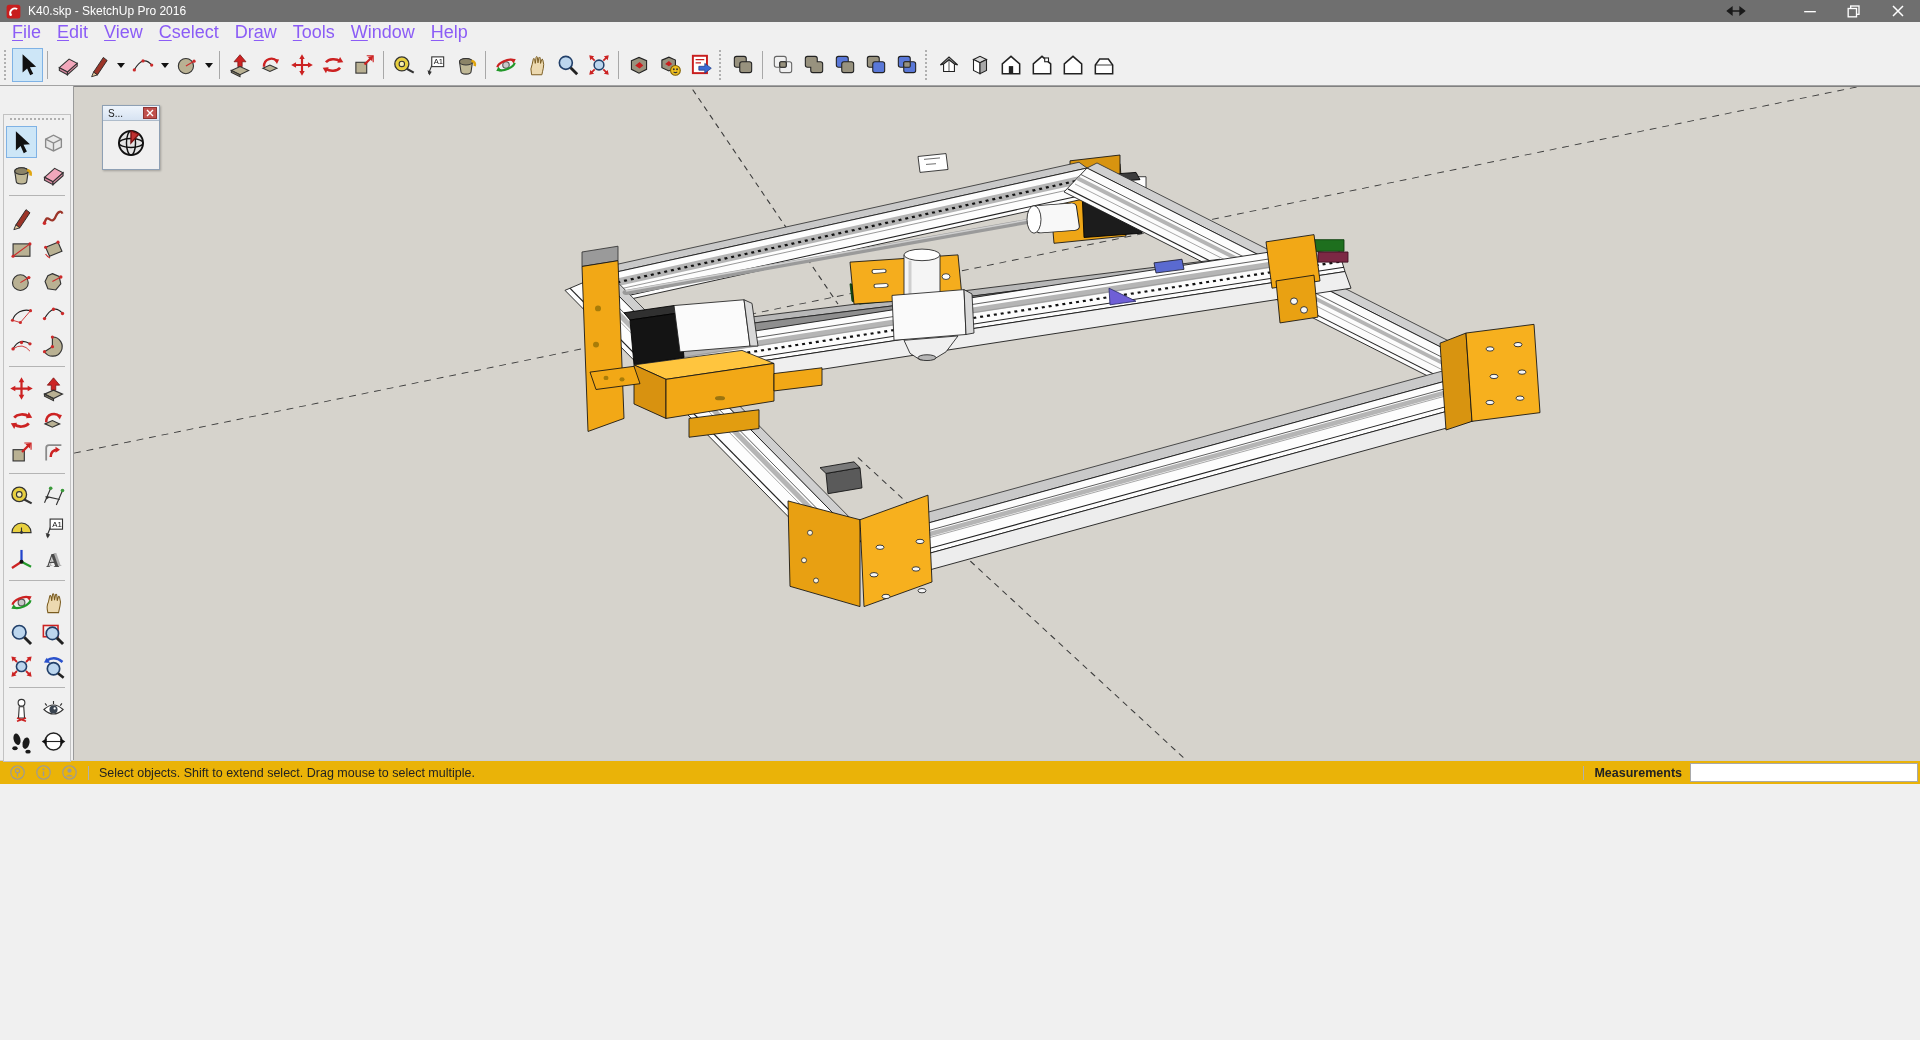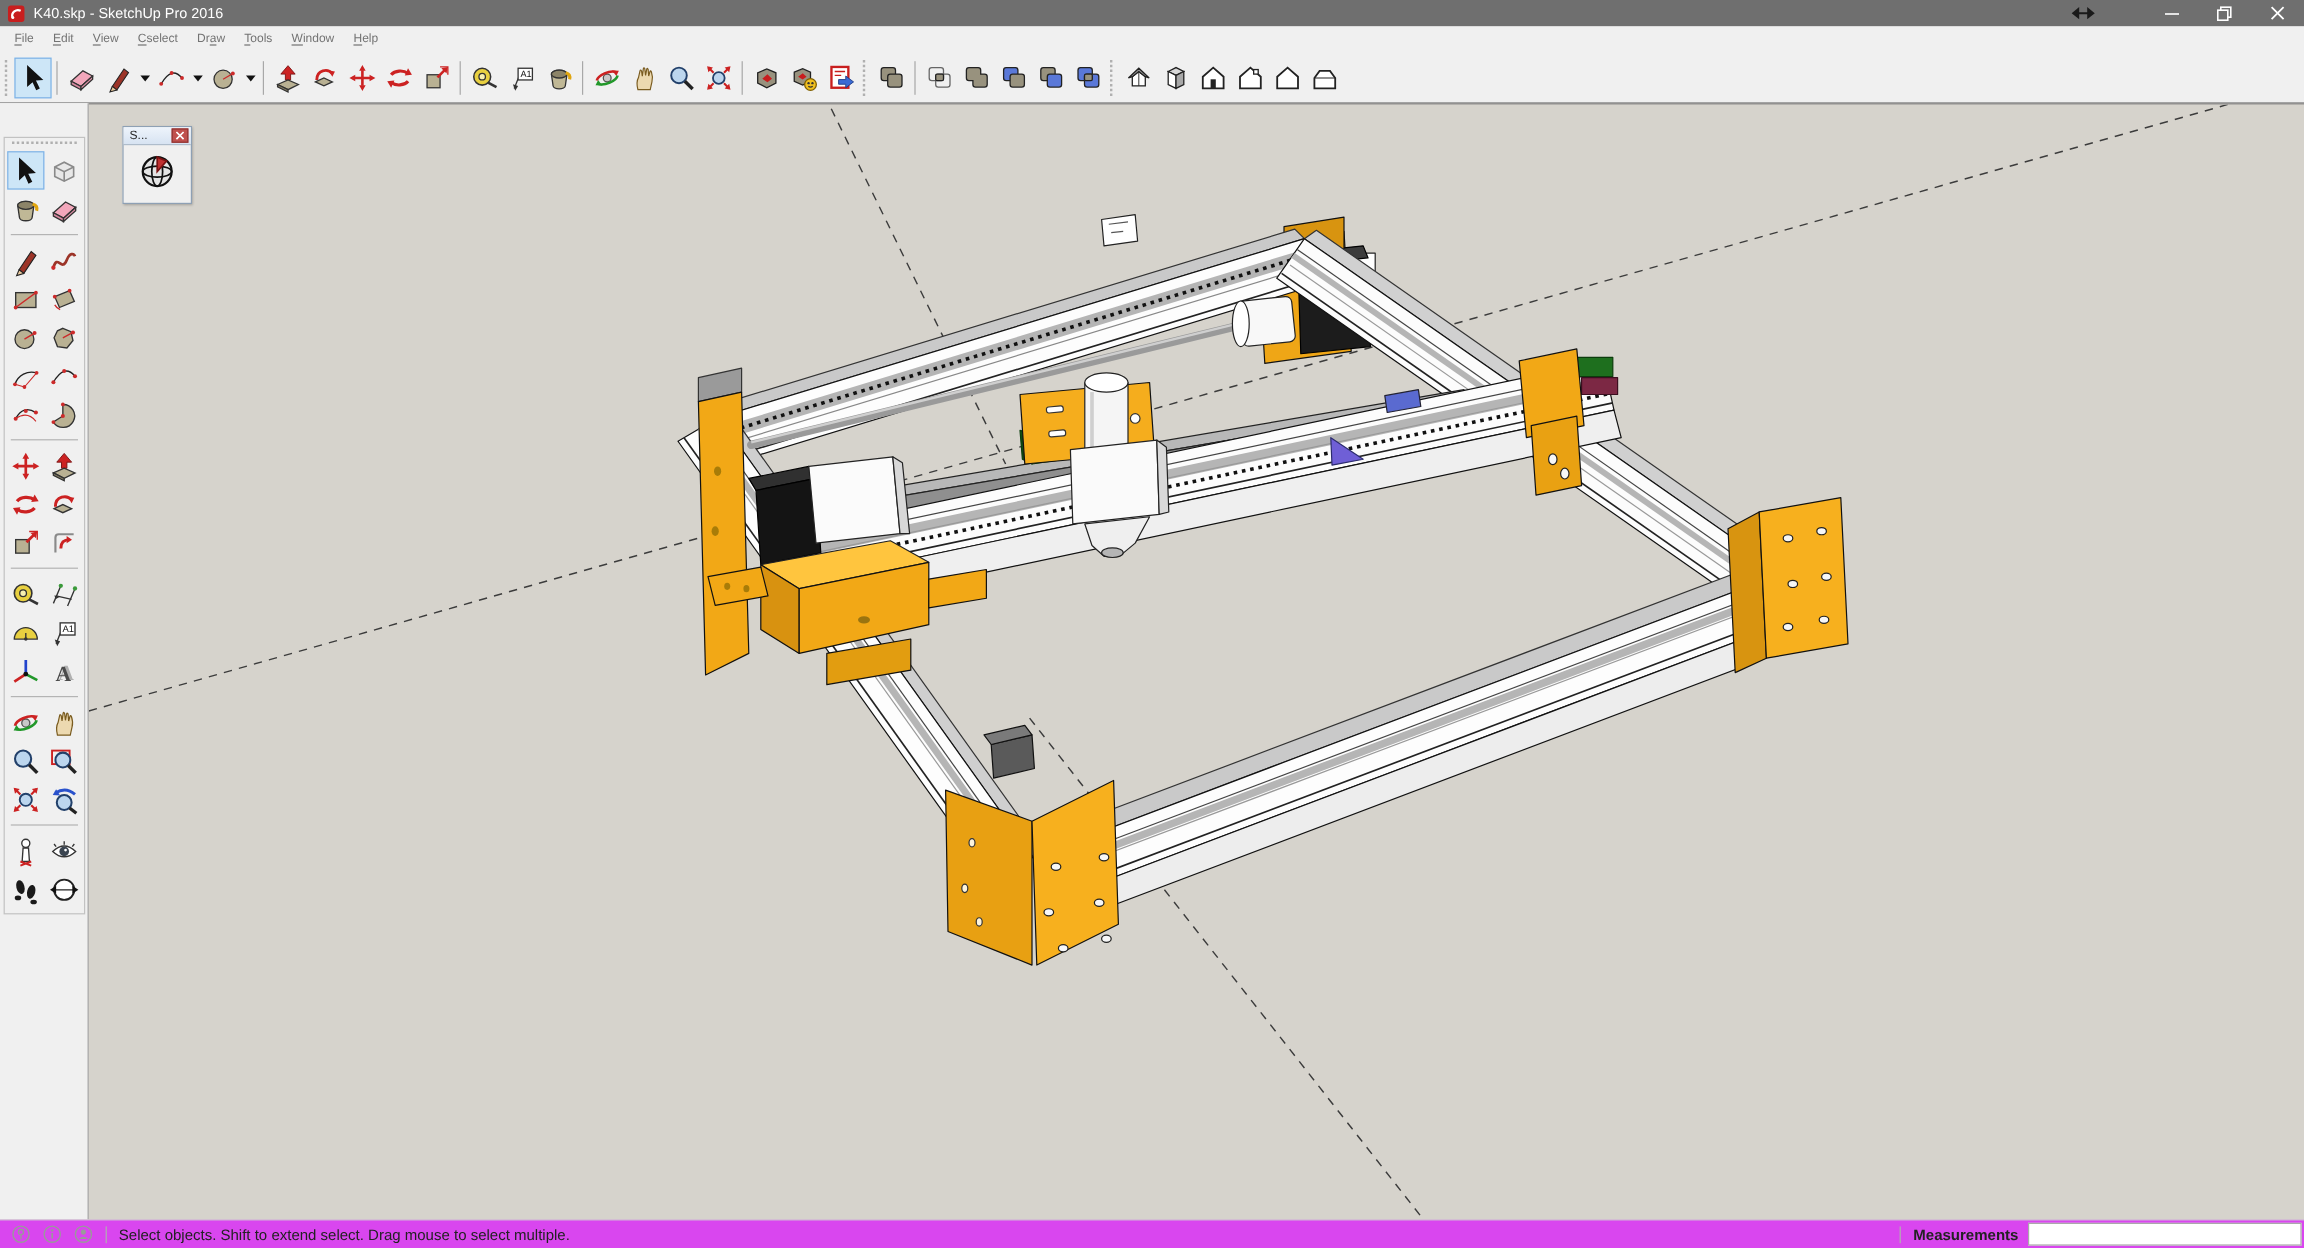--- a/index.html
+++ b/index.html
@@ -1,28 +1,28 @@
 <!DOCTYPE html>
 <html><head>
 <meta charset="utf-8">
 <style>
   * { margin:0; padding:0; box-sizing:border-box; }
   html,body { width:1920px; height:1040px; overflow:hidden; font-family:"Liberation Sans",sans-serif; background:#f0f0f0; }
-  .window { width:1920px; height:1040px; display:flex; flex-direction:column; }
+  .window { width:1920px; height:784px; display:flex; flex-direction:column; }
 
   
   .titlebar { height:22px; background:#6f6f6f; display:flex; align-items:center; color:#fff; font-size:12px; flex:0 0 auto; }
   .tb-logo { width:15px; height:15px; margin:0 7px 0 6px; }
   .tb-title { flex:0 0 auto; }
   .tb-spacer { flex:1; }
   .tb-btn { width:44px; height:22px; display:flex; align-items:center; justify-content:center; }
   .tb-btn svg { display:block; }
 
   
-  .menubar { height:22px; background:#f0f0f0; display:flex; align-items:center; font-size:10px; color:#737373; padding-left:4px; flex:0 0 auto; }
+  .menubar { height:22px; background:#f0f0f0; display:flex; align-items:center; font-size:18px; color:#8b5cf6; padding-left:4px; flex:0 0 auto; }
   .menu-item { padding:0 8px; height:22px; line-height:21px; cursor:default; }
   .menu-item u { text-underline-offset:2px; }
 
   
   .toolbar { height:42px; background:#f0f0f0; border-bottom:1px solid #a3a3a3; display:flex; align-items:center; padding-left:1px; flex:0 0 auto; }
   .grip { width:5px; height:30px; border-left:2px dotted #b0b0b0; margin:0 3px; }
   .tool-btn { width:31px; height:34px; display:flex; align-items:center; justify-content:center; border:1px solid transparent; }
   .tool-btn.selected { background:#cde6f7; border:1px solid #7fb2e5; }
   .tool-btn svg { width:26px; height:26px; display:block; }
   .dd { width:13px; height:34px; display:flex; align-items:center; justify-content:center; }
@@ -45,21 +45,21 @@
 
   
   .mini-tb { position:absolute; left:28px; top:18px; width:58px; background:#f0f0f0; border:1px solid #8ea0b4; box-shadow:1px 1px 2px rgba(0,0,0,.25); }
   .mini-tb-title { height:15px; background:linear-gradient(#eef4fb,#d7e3f2); display:flex; align-items:center; font-size:10px; color:#222; padding:0 2px 0 5px; border-bottom:1px solid #aebccb; }
   .mini-tb-title .t { flex:1; }
   .mini-close { width:14px; height:12px; background:#c0504d; border:1px solid #8f3432; display:flex; align-items:center; justify-content:center; }
   .mini-body { height:48px; display:flex; align-items:center; justify-content:center; }
   .mini-body svg { width:34px; height:34px; }
 
   
-  .statusbar { height:24px; background:#d946ef; border-top:1px solid #cfcfcf; display:flex; align-items:center; font-size:12.5px; color:#222; flex:0 0 auto; }
+  .statusbar { height:24px; background:#eab308; border-top:1px solid #cfcfcf; display:flex; align-items:center; font-size:12.5px; color:#222; flex:0 0 auto; }
   .sb-icon { width:17px; height:17px; margin-left:9px; }
   .sb-sep { width:1px; height:14px; background:#b0b0b0; margin:0 10px; }
   .sb-msg { flex:0 0 auto; }
   .sb-spacer { flex:1; }
   .sb-label { margin-right:8px;font-weight:bold; }
   .measure-input { width:228px; height:19px; border:1px solid #a9a9a9; background:#fff; margin-right:2px; font-size:12px; padding:0 4px; outline:none; }
 </style>
 </head>
 <body>
 

